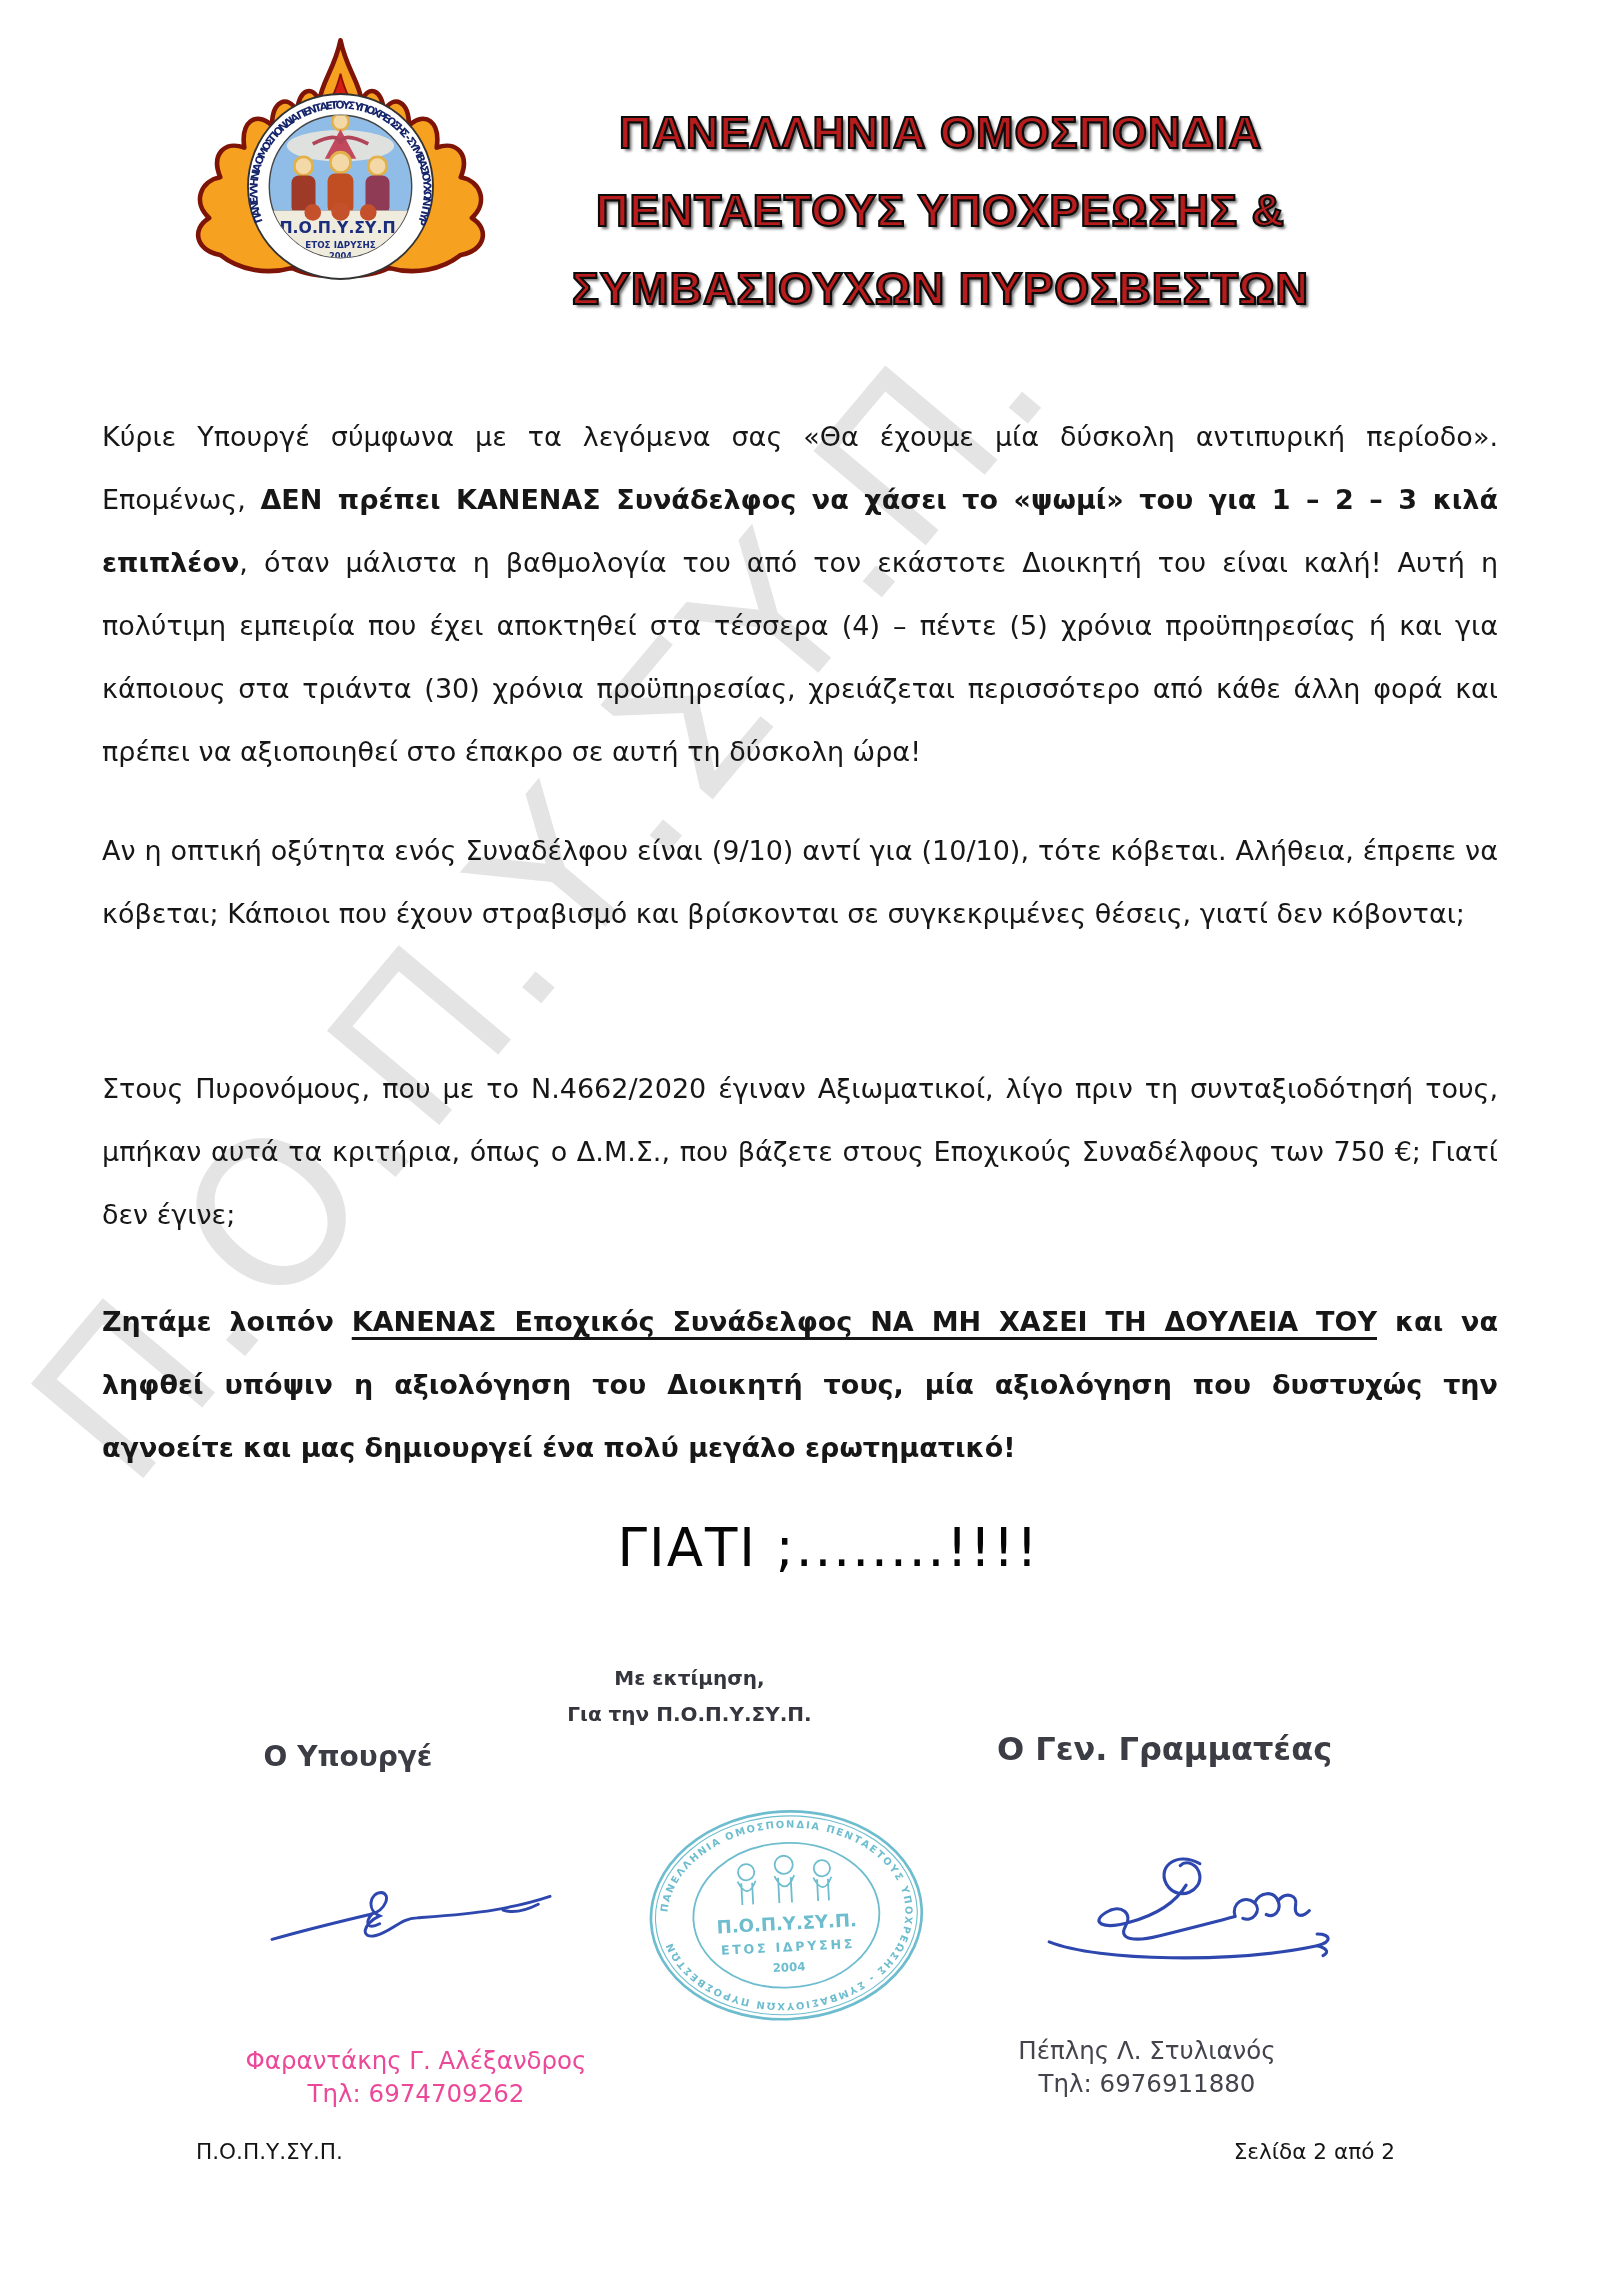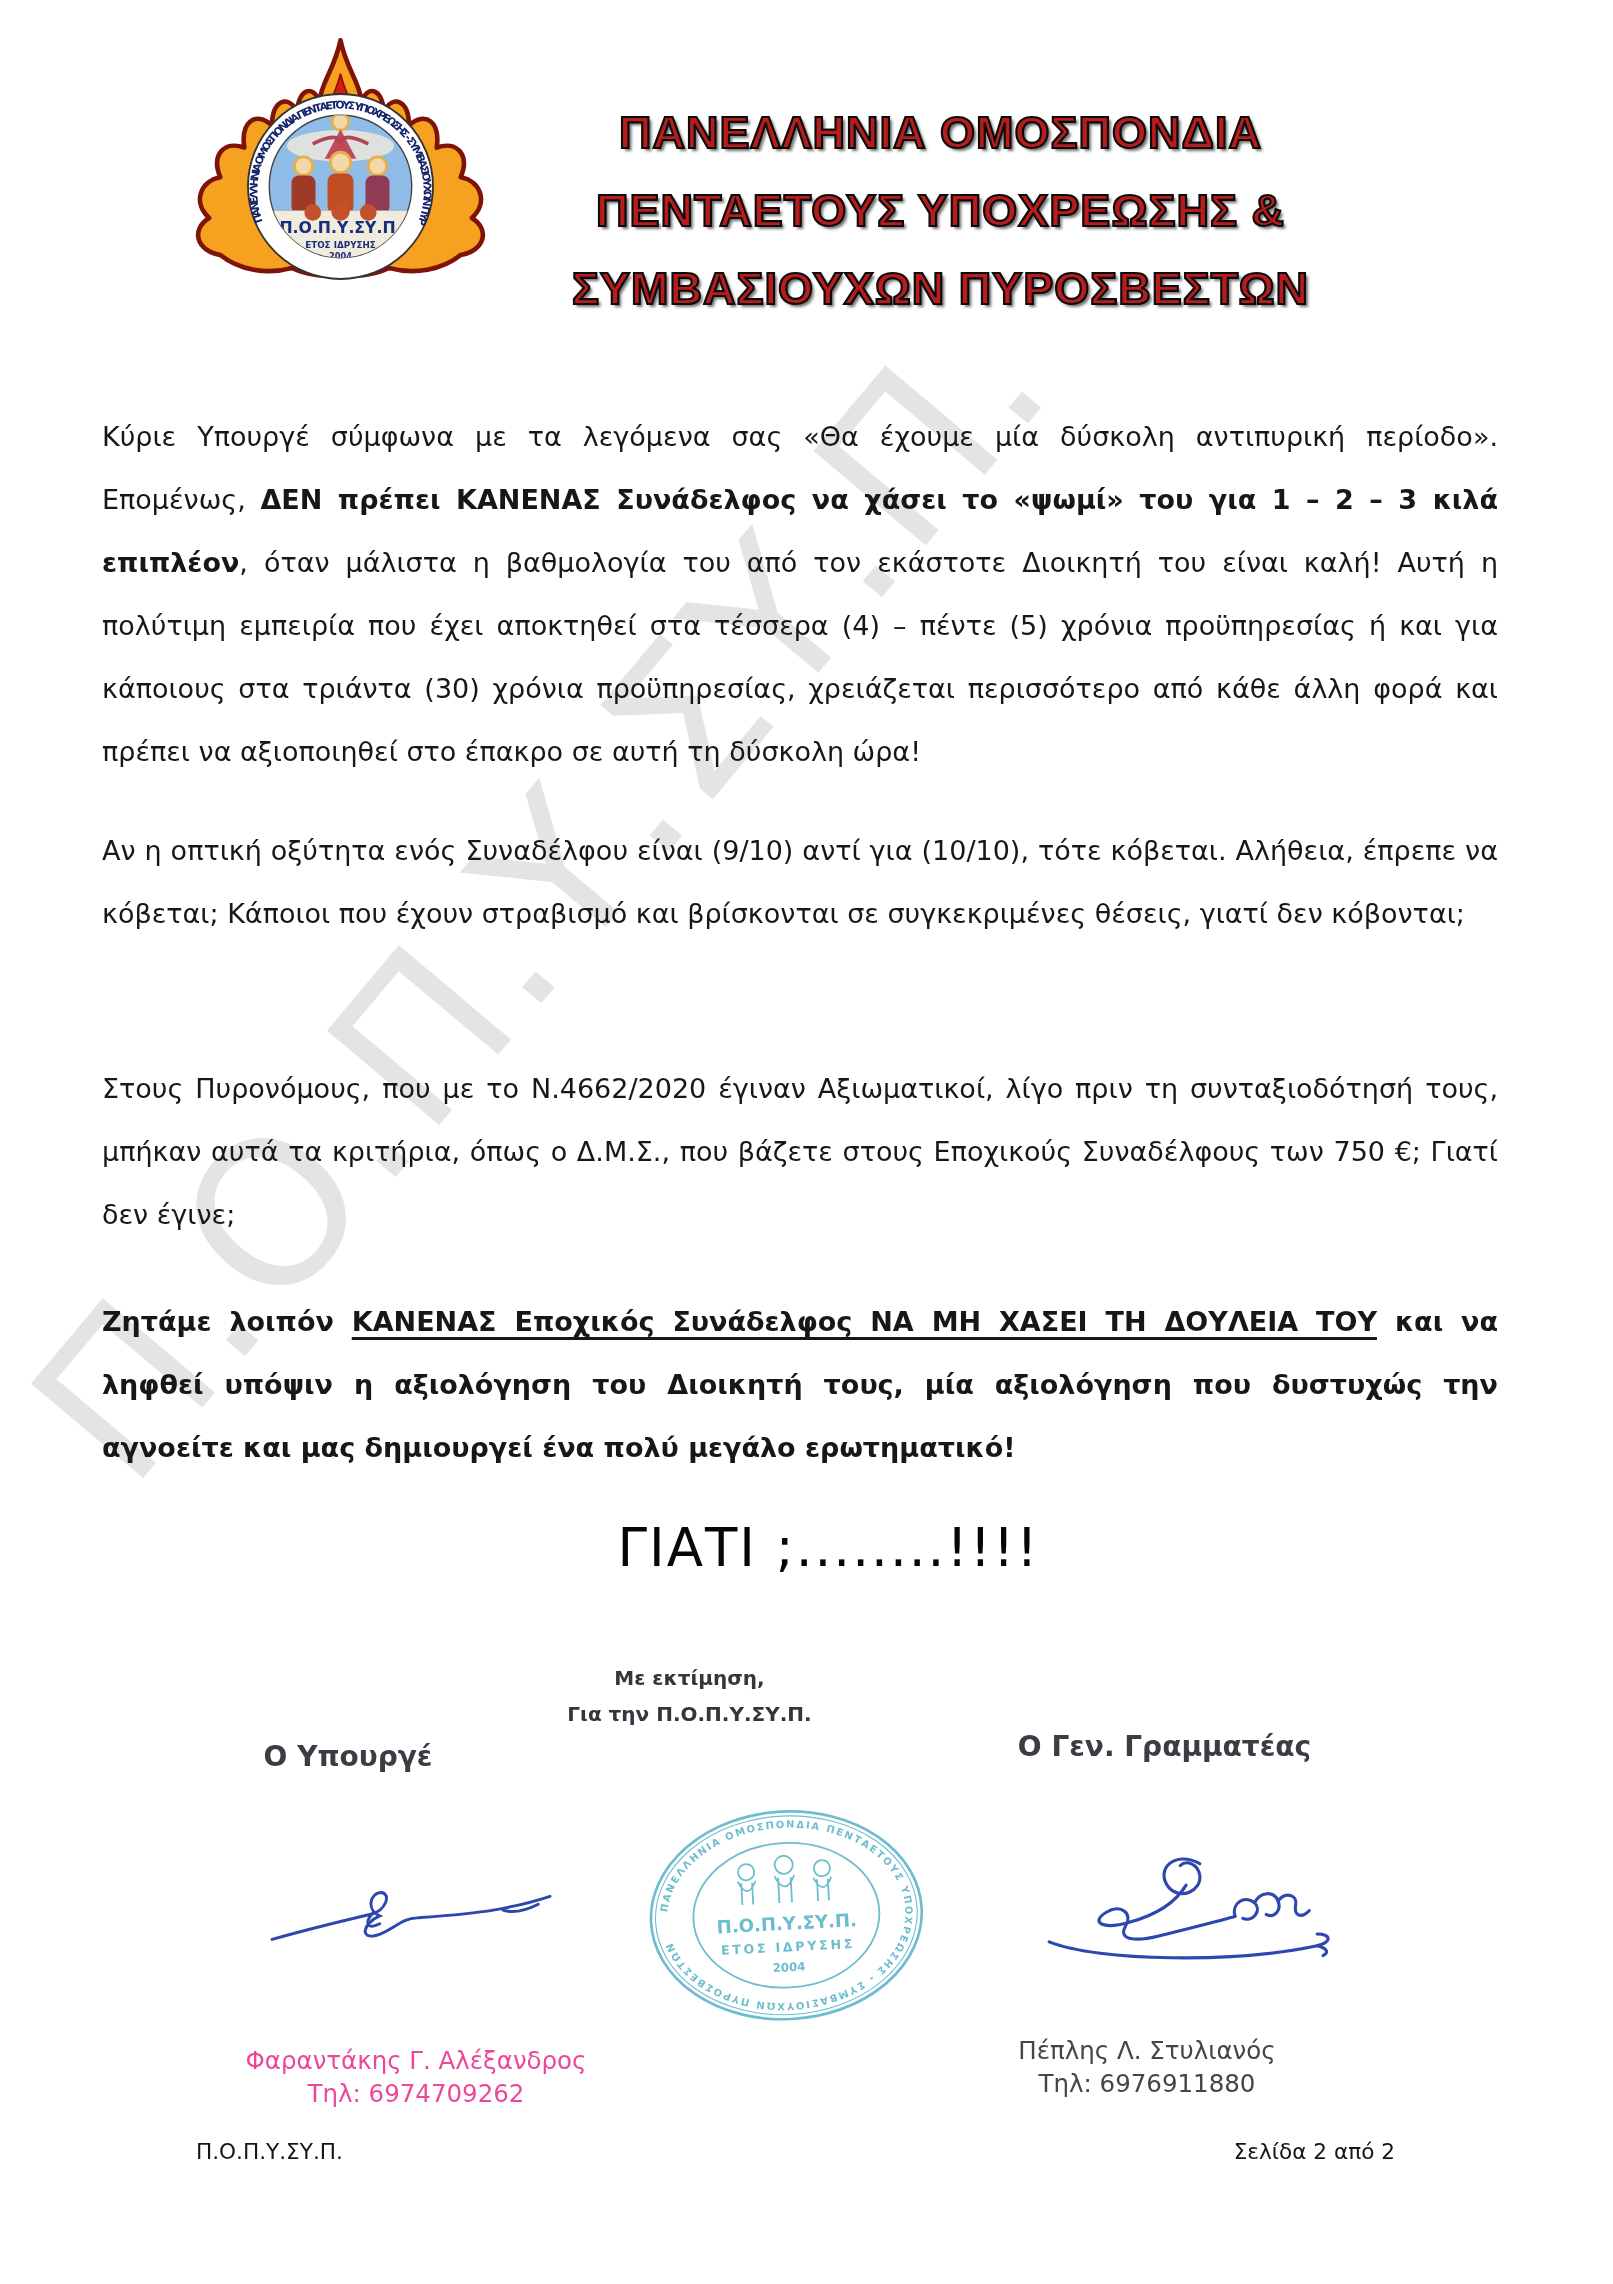--- a/index.html
+++ b/index.html
@@ -57,21 +57,21 @@
   }
   
   .closing{
     position:absolute;left:111px;top:1660px;width:1157px;
     text-align:center;font-size:20px;font-weight:bold;
     line-height:36px;color:#34353d;z-index:2;
   }
   .role-president{position:absolute;left:157px;top:1740px;width:382px;text-align:center;
     font-size:28px;font-weight:bold;color:#3b3c44;z-index:2;}
   .role-secretary{position:absolute;left:951px;top:1730px;width:427px;text-align:center;
-    font-size:28px;font-weight:bold;color:#3b3c44;z-index:2;}
+    font-size:32px;font-weight:bold;color:#3b3c44;z-index:2;}
   .stamp{position:absolute;left:642px;top:1797px;width:289px;height:242px;
     transform:rotate(-3deg);opacity:0.85;z-index:1;}
   .sig-left{position:absolute;left:270px;top:1867px;width:284px;height:93px;z-index:3;}
   .sig-right{position:absolute;left:1039px;top:1848px;width:304px;height:132px;z-index:3;}
   .name-president{position:absolute;left:225px;top:2044px;width:382px;text-align:center;
     font-size:24.5px;color:#ec4899;line-height:33px;z-index:2;}
   .name-secretary{position:absolute;left:956px;top:2034px;width:382px;text-align:center;
     font-size:24.5px;color:#43444c;line-height:33px;z-index:2;}
   .footer-left{position:absolute;left:196px;top:2139px;font-size:21.6px;color:#151515;z-index:2;}
   .footer-right{position:absolute;left:1127px;top:2139px;width:268px;text-align:right;

